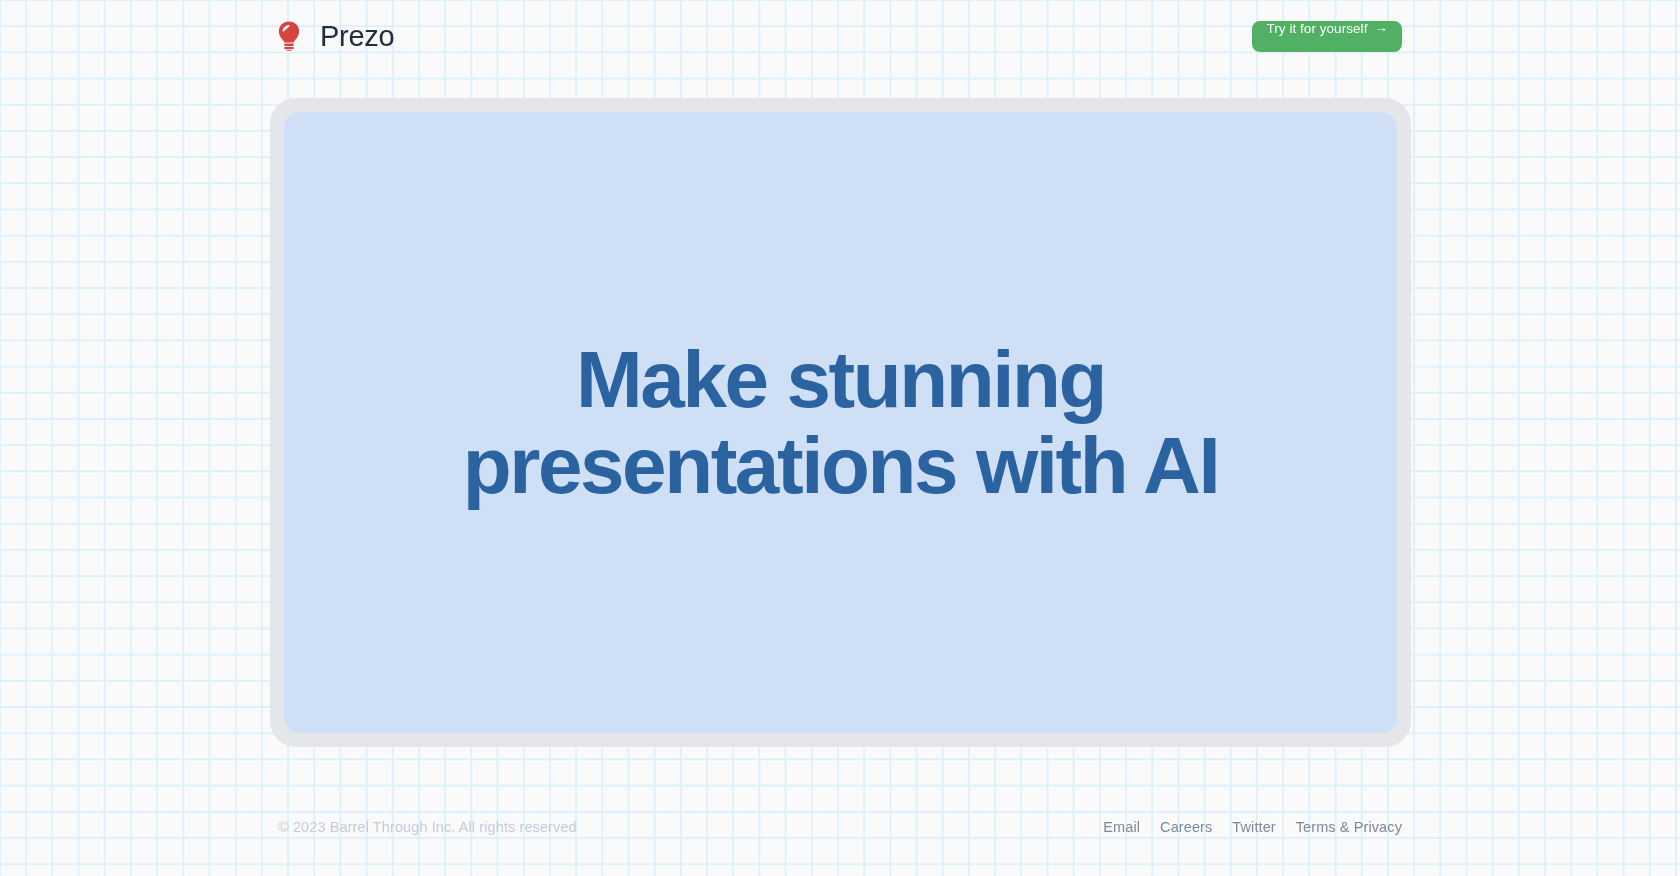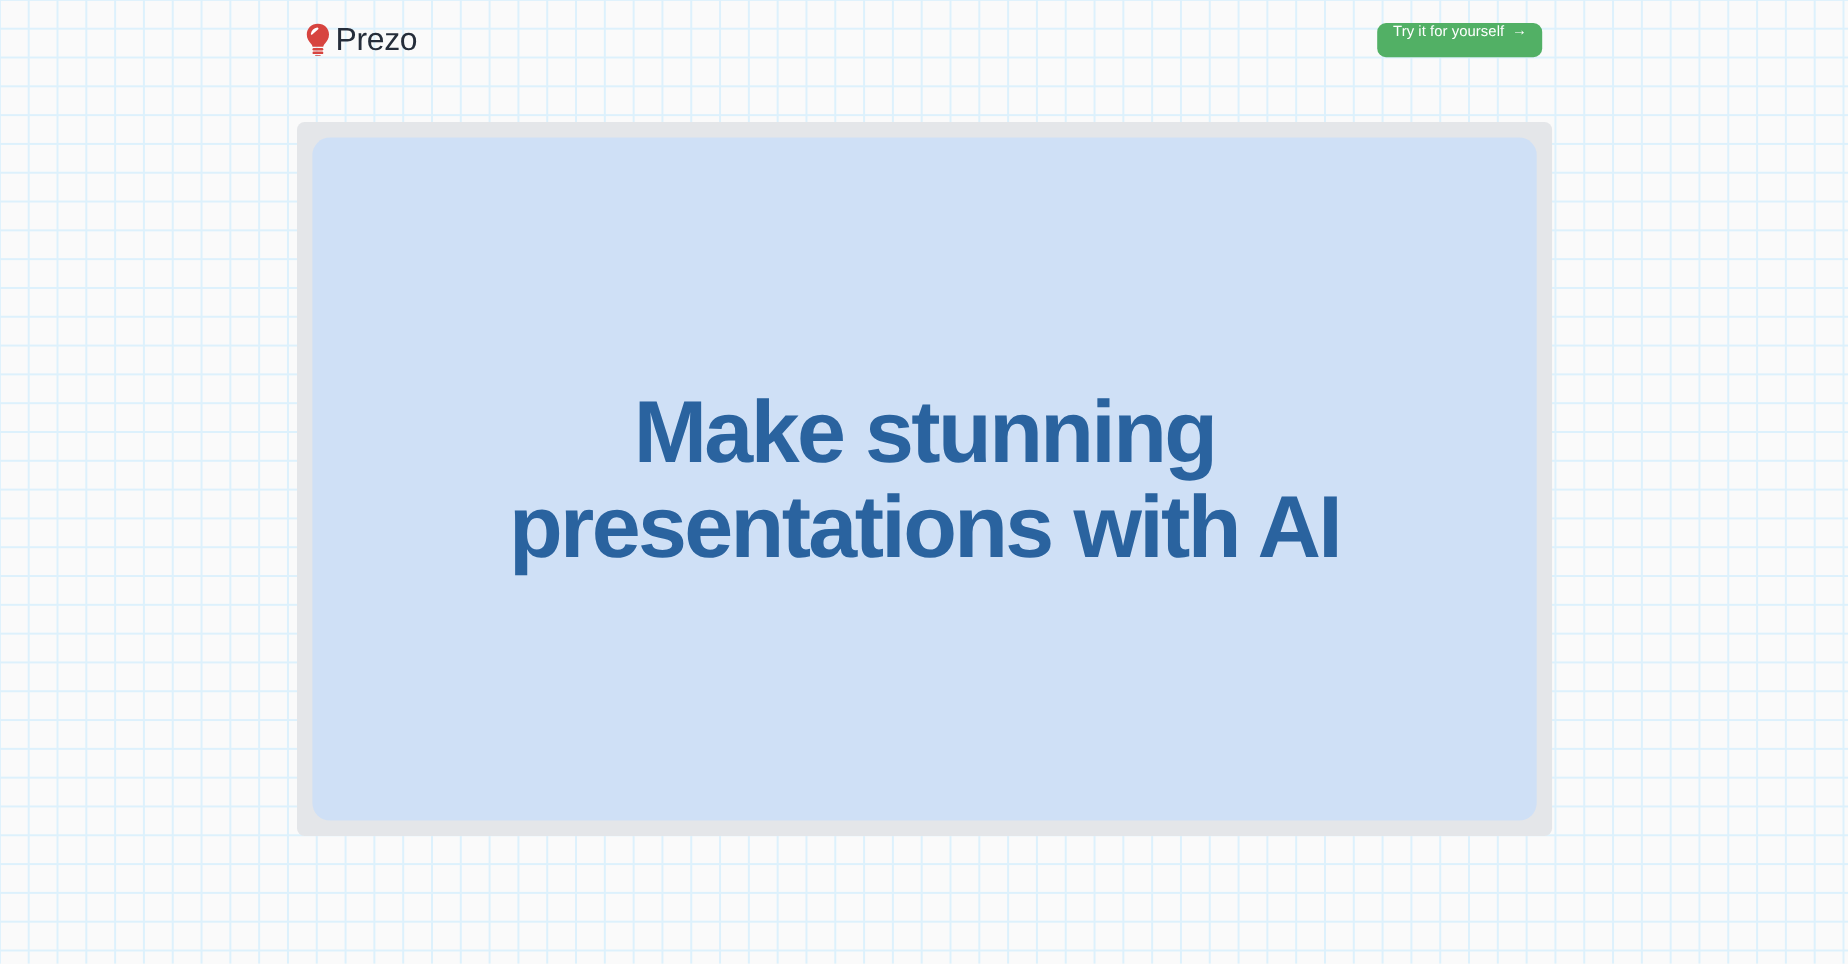--- a/index.html
+++ b/index.html
@@ -38,21 +38,21 @@
     display: flex;
     align-items: center;
     justify-content: space-between;
     padding: 0 278px 0 278px;
     box-sizing: border-box;
   }
 
   .brand {
     display: flex;
     align-items: center;
-    gap: 5px;
+    gap: 20px;
     text-decoration: none;
   }
 
   .bulb-icon {
     display: block;
     width: 22px;
     height: 30px;
   }
 
   .brand-name {
@@ -85,25 +85,25 @@
 
   .cta-arrow {
     font-size: 13.5px;
     line-height: 1;
   }
 
   
   .slide-frame {
     position: absolute;
     left: 270px;
-    top: 111px;
+    top: 98px;
     width: 1141px;
     height: 649px;
     background: #e4e6e9;
-    border-radius: 7px;
+    border-radius: 26px;
     padding: 14px;
     box-sizing: border-box;
   }
 
   .slide {
     width: 100%;
     height: 100%;
     background: #cfe0f6;
     border-radius: 16px;
     display: flex;
@@ -190,14 +190,26 @@
     </button>
 
   </div>
 
   <div class="slide-frame">
     <div class="slide">
       <h1 class="slide-headline">Make stunning presentations with AI</h1>
     </div>
   </div>
 
+  <div class="footer">
+
+    <span class="copyright">© 2023 Barrel Through Inc. All rights reserved</span>
+
+    <div class="footer-links">
+      <a class="footer-link" href="#">Email</a>
+      <a class="footer-link" href="#">Careers</a>
+      <a class="footer-link" href="#">Twitter</a>
+      <a class="footer-link" href="#">Terms &amp; Privacy</a>
+    </div>
+
+  </div>
 
 </div>
 
 </body></html>

